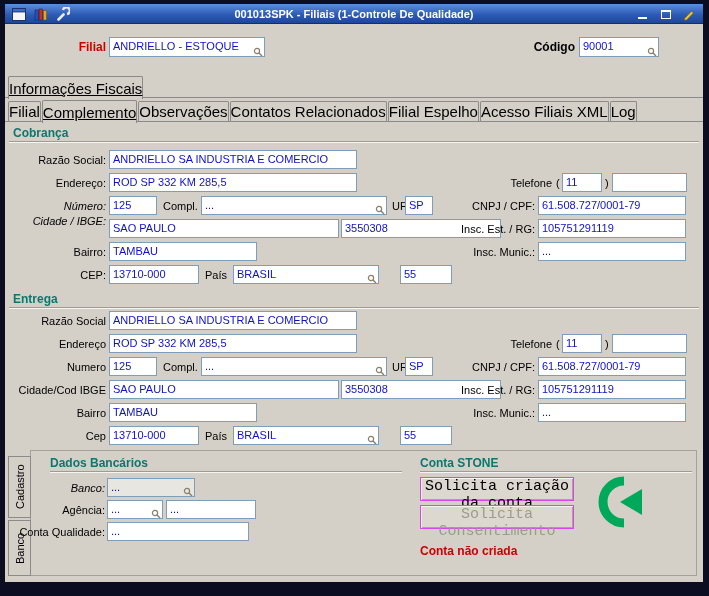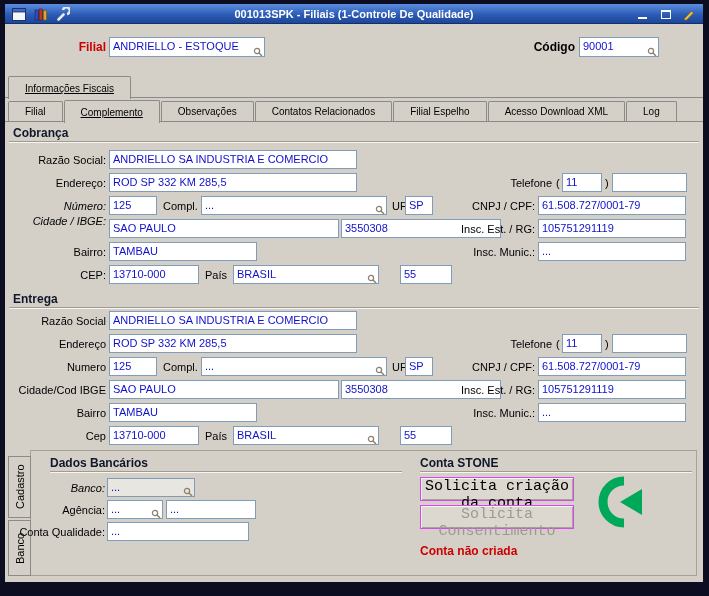--- a/index.html
+++ b/index.html
@@ -26,26 +26,26 @@
   .lbl { position:absolute; font-size:11px; color:#000; text-align:right; height:14px; line-height:14px; white-space:nowrap; }
   .lbl-l { position:absolute; font-size:11px; color:#000; text-align:left; height:14px; line-height:14px; white-space:nowrap; }
   .lbl.red { color:#cc0000; font-weight:bold; font-size:12px; }
   .lbl.bold { font-weight:bold; font-size:12px; }
   .inp { position:absolute; height:19px; background:#ffffff; border:1px solid #7f9db9;
          font-size:11px; line-height:17px; padding:0 3px; color:#1010cc;
          overflow:hidden; white-space:nowrap; }
   .inp.gray { background:#e8e6e0; }
   .inp .val { color:#1010cc; }
   .mag { position:absolute; right:1px; bottom:0px; width:10px; height:11px; }
-  .sect { position:absolute; font-weight:bold; font-size:12px; color:#0f172a; white-space:nowrap; }
+  .sect { position:absolute; font-weight:bold; font-size:12px; color:#0f766e; white-space:nowrap; }
   .hline { position:absolute; height:2px; border-top:1px solid #a09b91; border-bottom:1px solid #f7f5f1; }
 
   
   .tabstrip { position:absolute; display:flex; align-items:flex-end; height:21px; z-index:2; }
-  .itab { font-size:10px; height:20px; line-height:14px; padding:3px 16px 2px; background:#d4d0c8;
+  .itab { font-size:15px; height:20px; line-height:14px; padding:3px 0 2px; background:#d4d0c8;
           border:1px solid #8a8a8a; border-bottom:none; border-radius:2px 2px 0 0;
           margin-right:1px; white-space:nowrap; color:#000; cursor:default; }
   .itab.active { height:23px; padding-top:5px; margin-bottom:-2px; position:relative; z-index:3; }
   .itab.active .tab-label { text-decoration:underline; }
   .itab.disabled .tab-label { color:#8c8c8c; }
   .strip-line { position:absolute; left:0; width:698px; height:1px; background:#8a8a8a; z-index:1; }
 
   
   .panel { position:absolute; border:1px solid #a6a29a; background:#d4d0c8; }
   .vtab { position:absolute; display:flex; align-items:center; justify-content:center;
@@ -123,21 +123,21 @@
     <div class="itab active"><span class="tab-label">Informações Fiscais</span></div>
   </div>
   <div class="strip-line" style="top:93px;"></div>
 
   <div class="tabstrip" style="left:3px;top:96px;">
     <div class="itab"><span class="tab-label">Filial</span></div>
     <div class="itab active"><span class="tab-label">Complemento</span></div>
     <div class="itab"><span class="tab-label">Observações</span></div>
     <div class="itab"><span class="tab-label">Contatos Relacionados</span></div>
     <div class="itab"><span class="tab-label">Filial Espelho</span></div>
-    <div class="itab"><span class="tab-label">Acesso Download XML</span></div>
+    <div class="itab"><span class="tab-label">Acesso Filiais XML</span></div>
     <div class="itab"><span class="tab-label">Log</span></div>
   </div>
   <div class="strip-line" style="top:117px;"></div>
 
   <div class="sect" style="left:8px;top:122px;">Cobrança</div>
   <div class="hline" style="left:4px;top:137px;width:690px;"></div>
 
   <div class="lbl" style="left:2px;top:149px;width:99px;">Razão Social:</div>
   <div class="inp" style="left:104px;top:146px;width:248px;"><span class="val">ANDRIELLO SA INDUSTRIA E COMERCIO</span></div>
 

